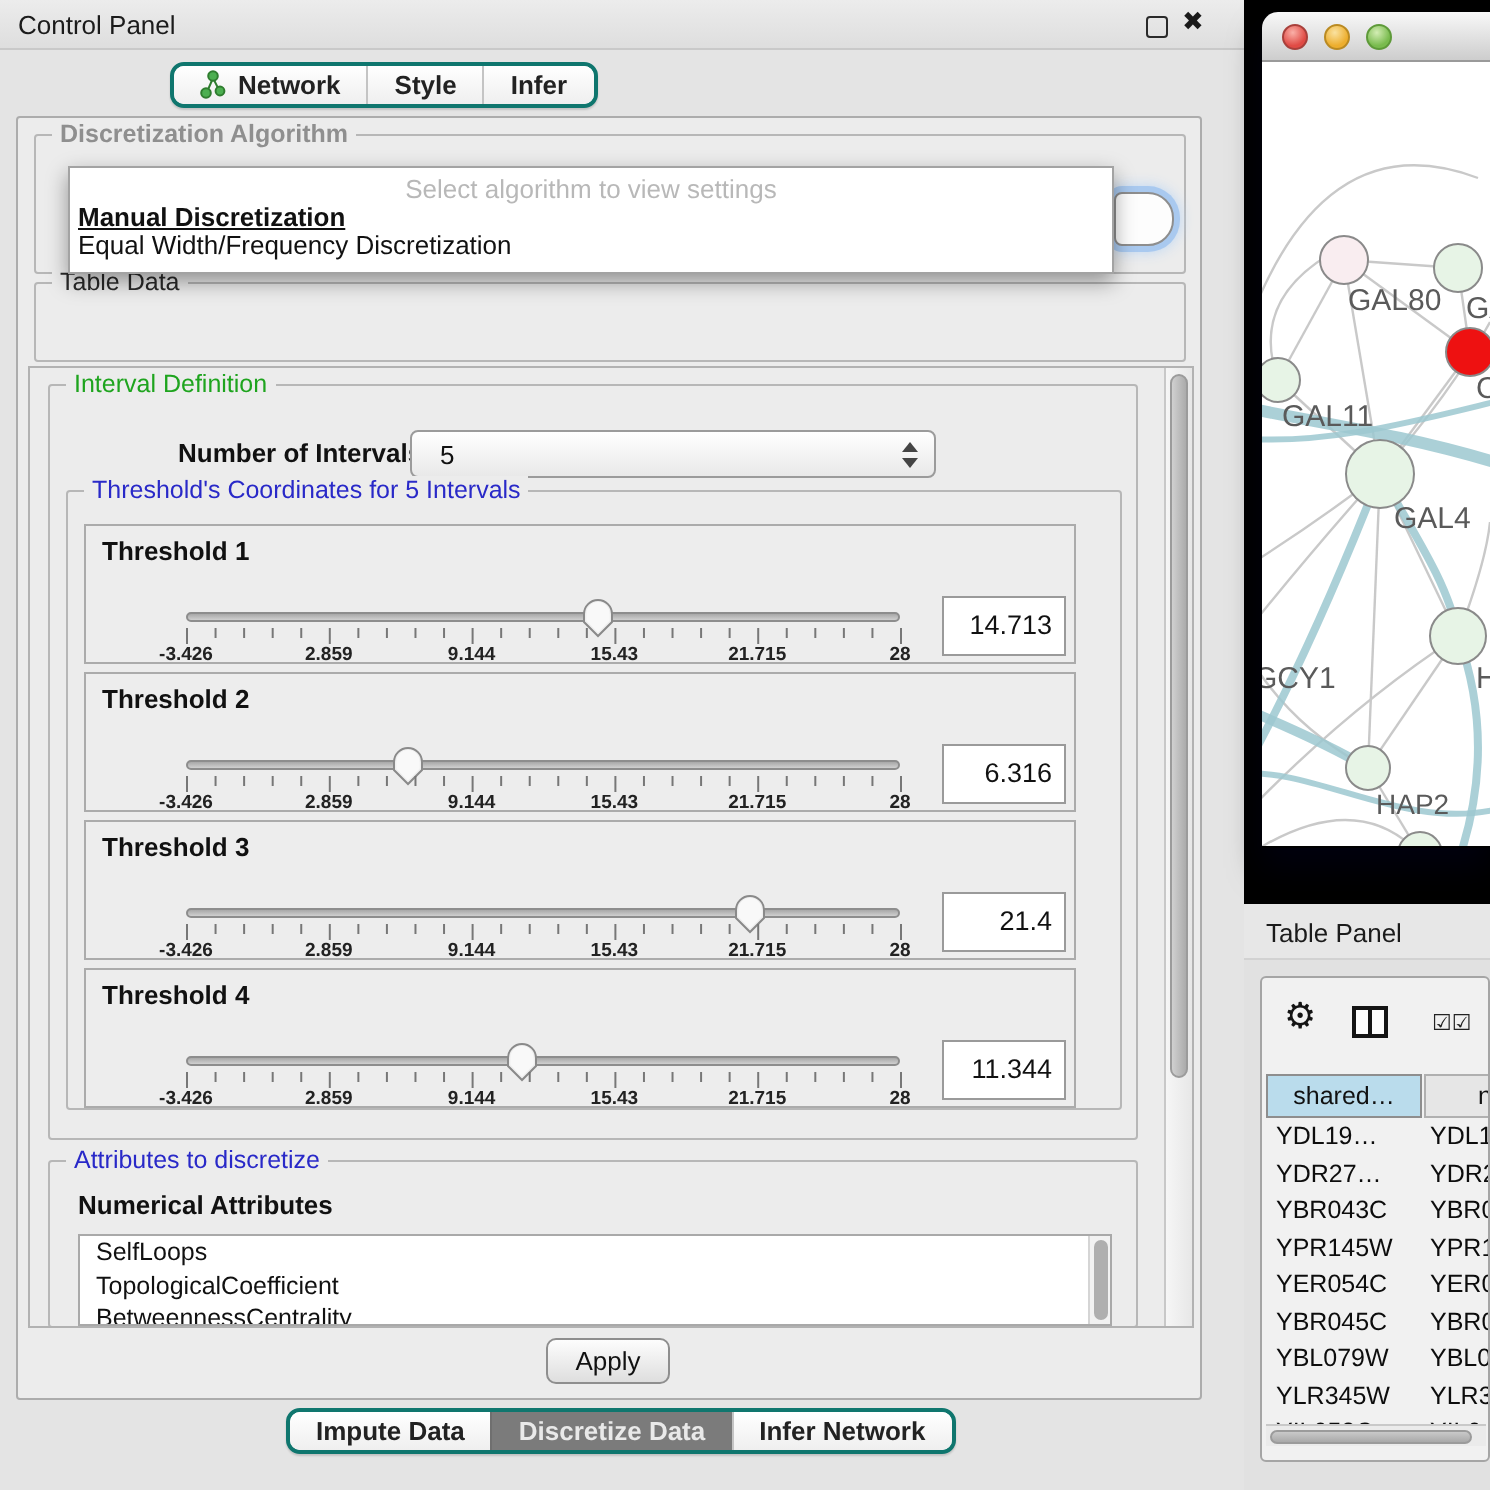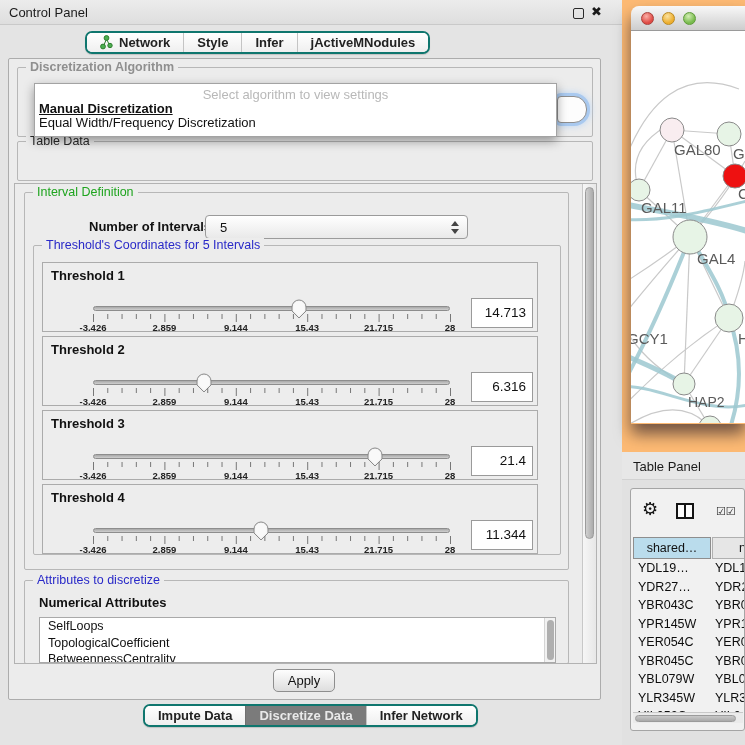--- a/index.html
+++ b/index.html
@@ -61,21 +61,21 @@
 
   
   .attr-list { position:absolute; left:14px; top:36px; width:517px; height:46px; background:#FFFFFF; border:1px solid #A9A9A9; overflow:hidden; }
   .attr-item { font-size:12.5px; color:#111; line-height:16.5px; padding-left:8px; cursor:pointer; white-space:nowrap; }
   .attr-vscroll { position:absolute; right:0; top:0; width:11px; height:100%; background:#F2F2F2; border-left:1px solid #D5D5D5; }
   .attr-vscroll .thumb { position:absolute; left:1.5px; top:2px; width:7px; height:40px; border-radius:4px; background:#AFAFAF; cursor:pointer; }
 
   .apply-btn { position:absolute; left:264px; top:610px; width:62px; height:23px; background:linear-gradient(#FDFDFD,#DEDEDE); border:1px solid #8E8E8E; border-radius:5px; font-size:13px; color:#111; text-align:center; line-height:21px; cursor:pointer; }
 
   
-  .net-frame { left:622px; top:0; width:123px; height:452px; background:linear-gradient(180deg,#24477F,#2D56A0 10%,#2D56A0 86%,#1B3663 94%,#44面71B4); background-color:#fdba74; }
+  .net-frame { left:622px; top:0; width:123px; height:452px; background:linear-gradient(180deg,#24477F,#2D56A0 10%,#2D56A0 86%,#1B3663 94%,#44面71B4); background-color:#000000; }
   .mac-window { position:absolute; left:9px; top:6px; width:114px; height:418px; border-radius:8px 0 0 0; box-shadow:0 10px 16px rgba(0,0,25,0.55); }
   .mac-titlebar { height:25px; background:linear-gradient(#F8F8F8,#CDCDCD); border-radius:8px 0 0 0; border-bottom:1px solid #9A9A9A; position:relative; }
   .light { position:absolute; top:6px; width:13px; height:13px; border-radius:50%; cursor:pointer; }
   .light.red { left:10px; background:radial-gradient(circle at 40% 30%,#FAB0A8,#E04B45 65%); border:1px solid #A8403B; }
   .light.yellow { left:31px; background:radial-gradient(circle at 40% 30%,#FAE2A0,#EDAE2E 65%); border:1px solid #BA8A22; }
   .light.green { left:52px; background:radial-gradient(circle at 40% 30%,#D3EDB4,#79BB4E 65%); border:1px solid #5E9A39; }
   .mac-content { height:392px; background:#FFFFFF; overflow:hidden; }
 
   .tp-bar { left:622px; top:452px; width:123px; height:28px; background:#E7E7E7; border-bottom:1px solid #D2D2D2; }
   .tp-bar .title { position:absolute; left:11px; top:7px; font-size:13px; color:#1B1B1B; }
@@ -120,23 +120,20 @@
           <circle cx="10" cy="10.5" r="2.2" fill="#4CAF50" stroke="#2F7D2F"></circle>
         </svg>
       </span>
       <span>Network</span>
     </div>
     <div class="tab-seg">
       <span>Style</span>
     </div>
     <div class="tab-seg">
       <span>Infer</span>
-    </div>
-    <div class="tab-seg">
-      <span>jActiveMNodules</span>
     </div>
   </div>
 
 <div class="abs main-panel">
 
   <div class="group" style="left:8px; top:8px; width:576px; height:70px;">
     <span class="group-label lbl-gray">Discretization Algorithm</span>
   </div>
   <div class="focus-ring"></div>
 

